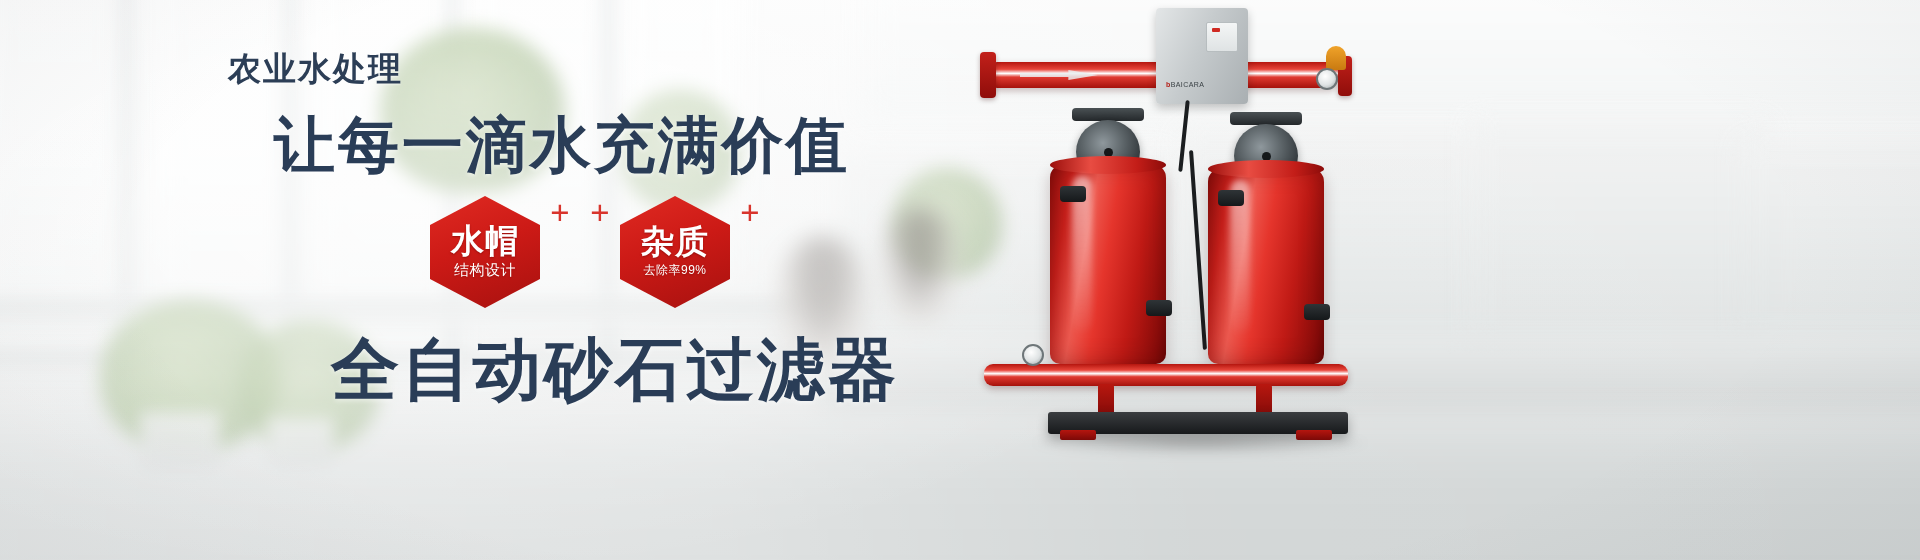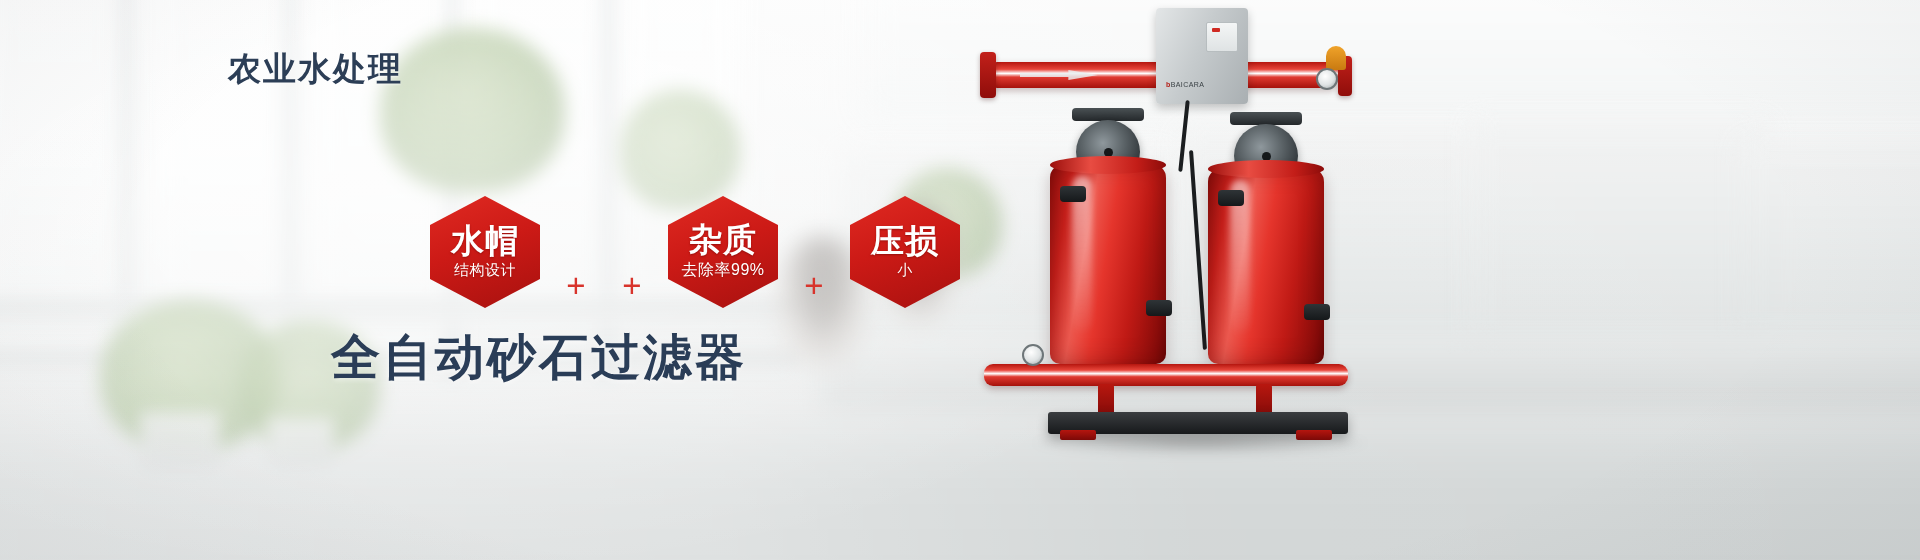--- a/index.html
+++ b/index.html
@@ -122,30 +122,30 @@
   }
   .headline {
     position:absolute; left:274px; top:105px;
     font-size:61px; font-weight:bold; letter-spacing:3px;
     color:#2a3d57;
     text-shadow:0 2px 4px rgba(255,255,255,.55);
     white-space:nowrap;
   }
   .product {
     position:absolute; left:331px; top:325px;
-    font-size:49px; font-weight:bold; letter-spacing:3px;
+    font-size:68px; font-weight:bold; letter-spacing:3px;
     color:#2a3d57;
     text-shadow:0 2px 5px rgba(255,255,255,.5);
     white-space:nowrap;
   }
 
   
   .badges {
     position:absolute; left:430px; top:196px;
-    display:flex; align-items:flex-end; gap:16px;
+    display:flex; align-items:flex-start; gap:0;
   }
   .hex-wrap { position:relative; width:110px; height:112px; }
   .hex {
     position:absolute; inset:0;
     background:linear-gradient(160deg,#e02a22 0%,#cc1a16 45%,#a8110f 100%);
     clip-path:polygon(50% 0%, 100% 26%, 100% 74%, 50% 100%, 0% 74%, 0% 26%);
     display:flex; flex-direction:column;
     align-items:center; justify-content:center;
     box-shadow:0 3px 9px rgba(120,10,8,.28);
   }
@@ -153,21 +153,21 @@
     color:#fff; font-weight:bold; font-size:33px;
     letter-spacing:1px; line-height:1.05;
     text-shadow:0 1px 2px rgba(110,8,6,.55);
     white-space:nowrap;
   }
   .hex-sub {
     color:#fff; font-size:15px; margin-top:3px;
     letter-spacing:.5px; white-space:nowrap;
     text-shadow:0 1px 2px rgba(110,8,6,.45);
   }
-  .hex-sub.big { font-size:16px; }
+  .hex-sub.big { font-size:12px; }
   .plus {
     width:40px; text-align:center;
     color:#d8342c; font-size:33px; font-weight:300;
     line-height:1; padding-bottom:6px;
   }
 
   
   .machine { position:absolute; left:960px; top:0; width:560px; height:560px; }
 
   .tank {
@@ -331,20 +331,21 @@
       <div class="person per2"></div>
 
     <div class="wash"></div>
     <div class="vig"></div>
   </div>
 
   <div class="copy">
 
     <div class="eyebrow">农业水处理</div>
 
+    <div class="headline">让每一滴水充满价值</div>
 
     <div class="badges">
 
       <div class="hex-wrap">
         <div class="hex">
           <div class="hex-main">水帽</div>
           <div class="hex-sub">结构设计</div>
         </div>
       </div>
       <div class="plus">+</div>
@@ -352,26 +353,20 @@
       <div class="plus">+</div>
 
       <div class="hex-wrap">
         <div class="hex">
           <div class="hex-main">杂质</div>
           <div class="hex-sub big">去除率99%</div>
         </div>
       </div>
       <div class="plus">+</div>
 
-      <div class="hex-wrap">
-        <div class="hex">
-          <div class="hex-main">压损</div>
-          <div class="hex-sub">小</div>
-        </div>
-      </div>
 
     </div>
 
     <div class="product">全自动砂石过滤器</div>
   </div>
 
   <div class="machine">
     <div class="mach-shadow"></div>
 
     <div class="pipe pipe-top"></div>

